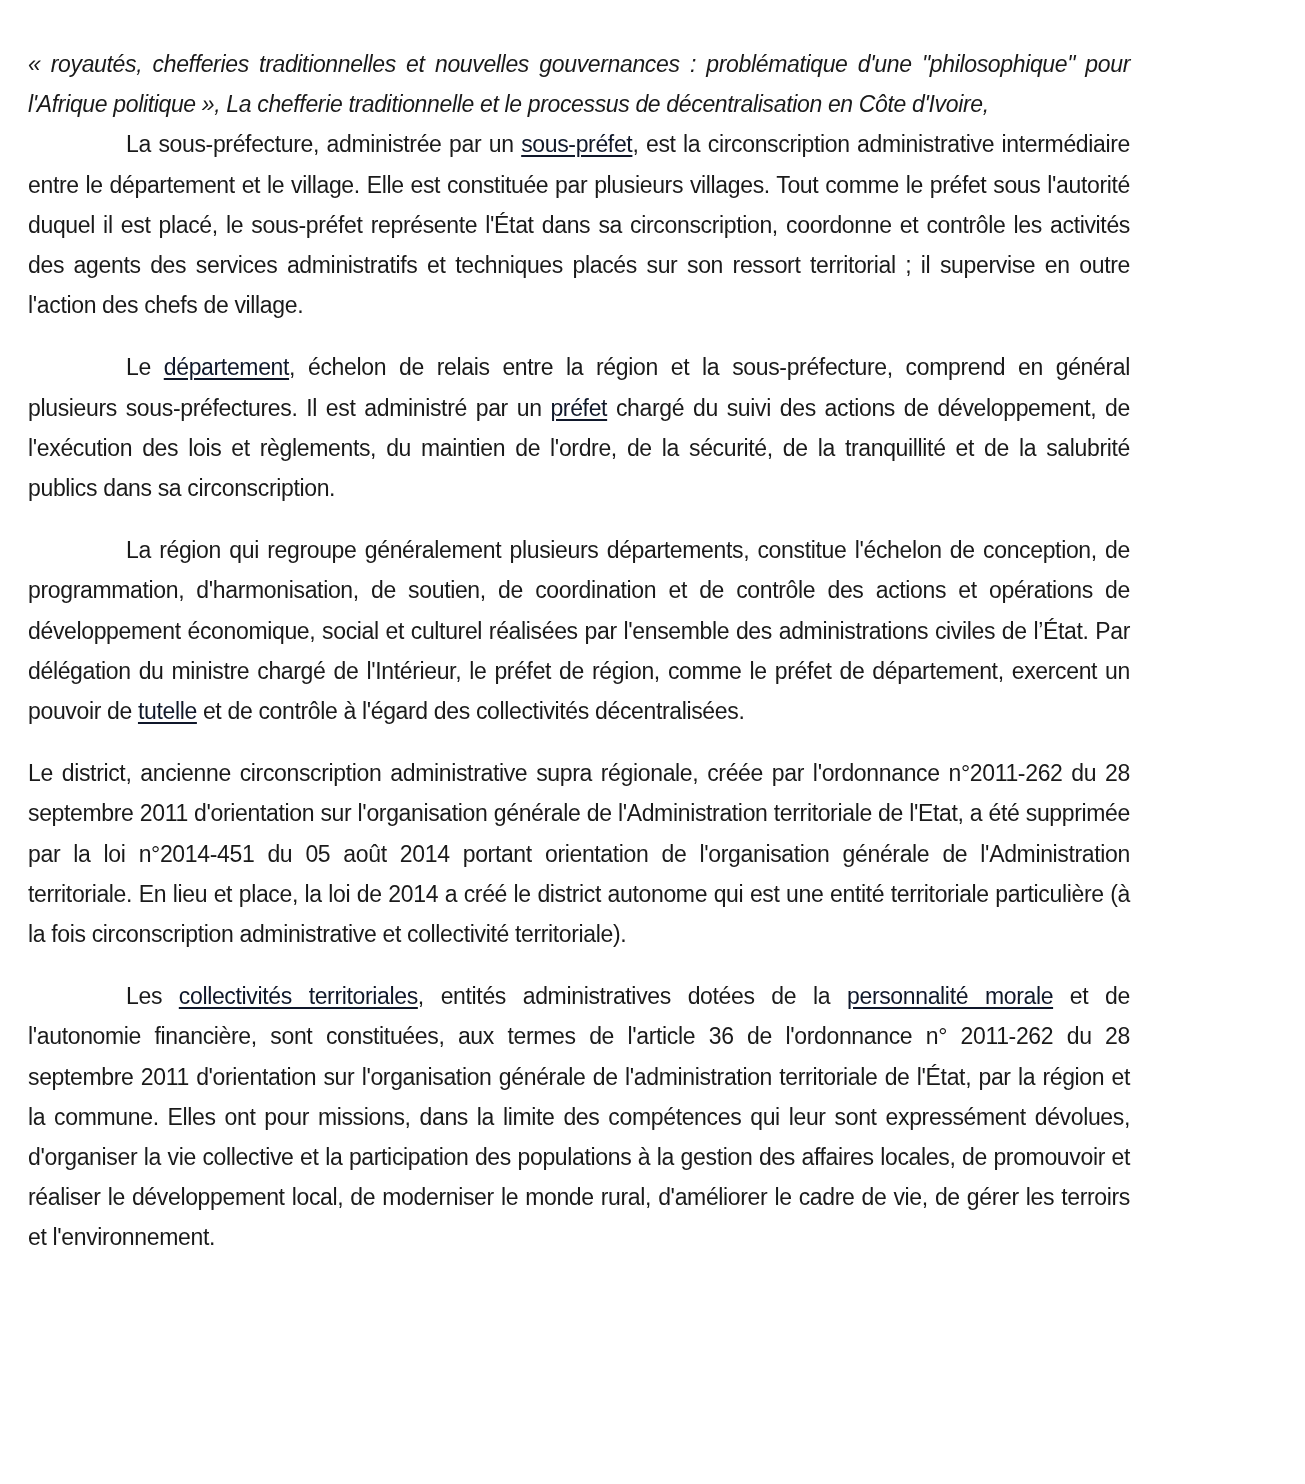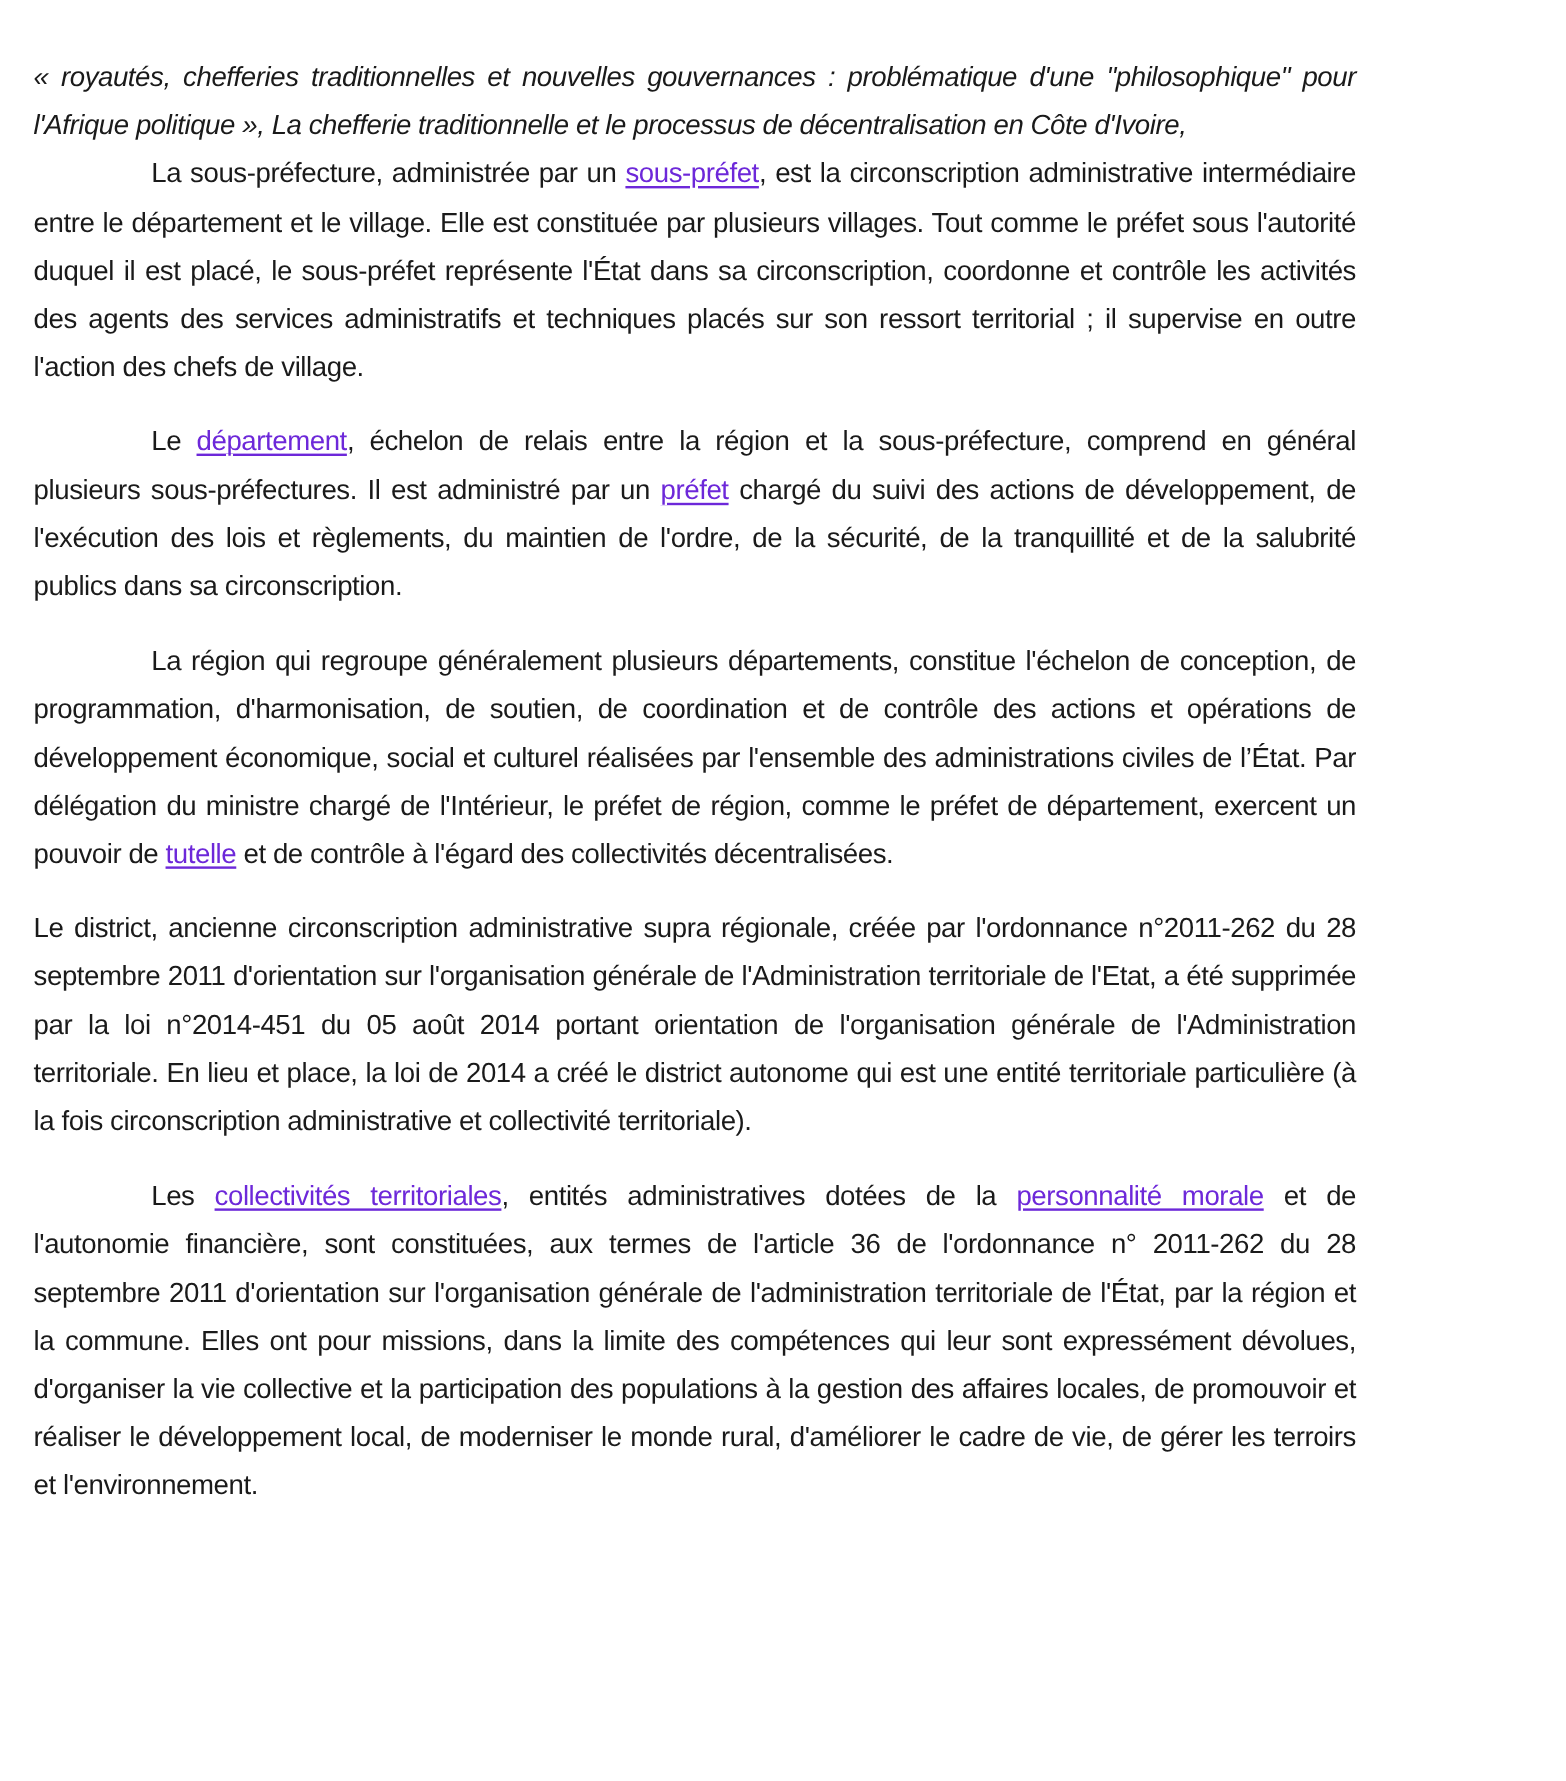--- a/index.html
+++ b/index.html
@@ -21,21 +21,21 @@
       line-height: 40.2px;
       text-align: justify;
       margin: 0;
       letter-spacing: -0.35px;
       word-spacing: 0px;
     }
     .p.indent { text-indent: 98px; }
     .p.italic { font-style: italic; }
     .gap { height: 22px; }
     a.link {
-      color: #6d28d9;
+      color: #0f172a;
       text-decoration: underline;
       text-decoration-thickness: 2px;
       text-underline-offset: 3px;
     }
   </style>
 </head>
 <body>
 
 <div class="page">
 

